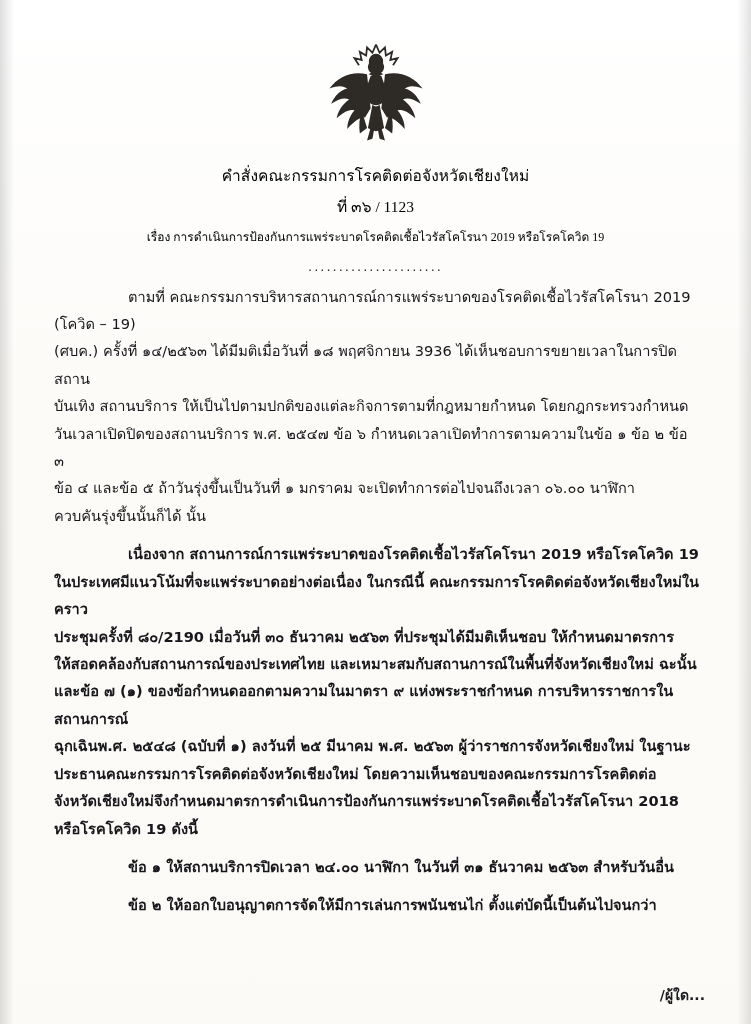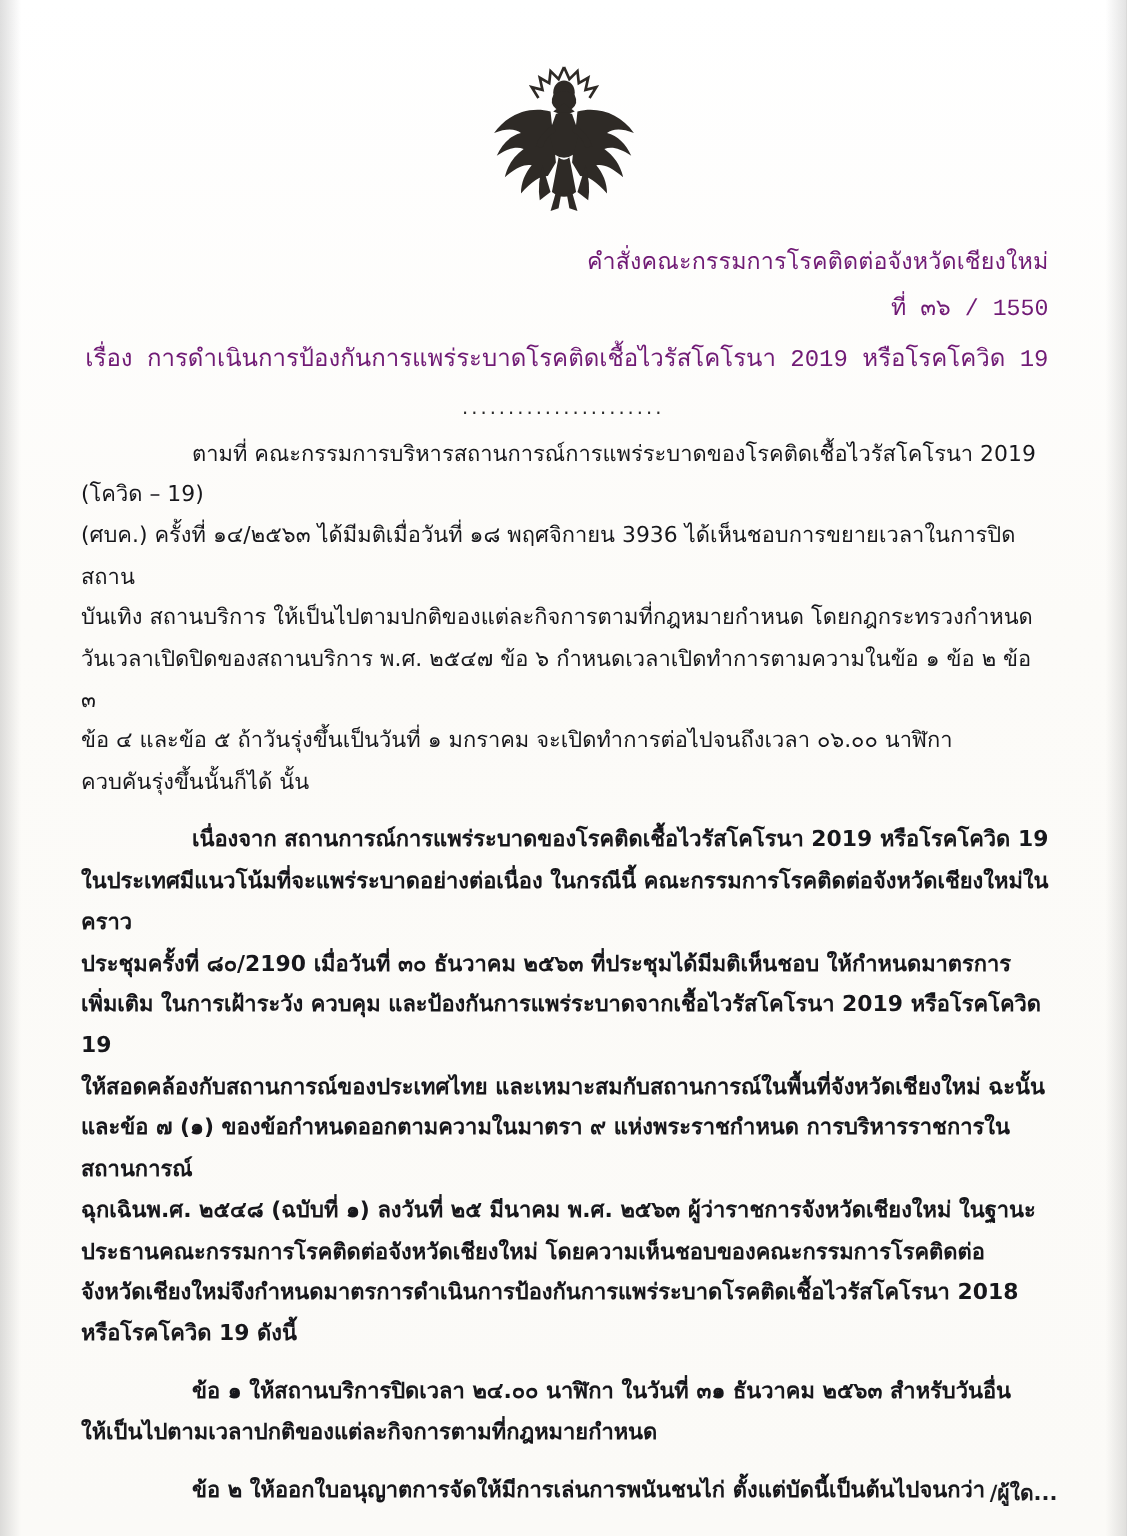--- a/index.html
+++ b/index.html
@@ -42,37 +42,37 @@
     margin-top: 8px;
   }
   .emblem {
     width: 108px;
     height: 104px;
     display: block;
   }
 
   
   .heading {
-    text-align: right;
-    color: #701a75;
-    font-family: Liberation Mono, monospace;
+    text-align: center;
+    color: #000000;
+    font-family: Liberation Serif, serif;
   }
   .doc-title {
     font-size: 15.5px;
     line-height: 1.5;
     margin-top: 14px;
     letter-spacing: 0.1px;
   }
   .doc-number {
     font-size: 15.5px;
     line-height: 1.5;
     margin-top: 8px;
   }
   .doc-subject {
-    font-size: 16px;
+    font-size: 12px;
     line-height: 1.5;
     margin-top: 9px;
   }
   .divider-dots {
     text-align: center;
     font-size: 13px;
     letter-spacing: 2px;
     color: #2a2a2a;
     margin-top: 13px;
     margin-bottom: 6px;
@@ -159,53 +159,51 @@
           <path d="M76 76 q4 14 2 26 l-8 -6 z"></path>
 
           <path d="M54 96 l-4 14 6 -2 2 -11z"></path>
           <path d="M66 96 l4 14 -6 -2 -2 -11z"></path>
         </g>
       </svg>
     </div>
 
     <div class="heading">
       <div class="doc-title">คำสั่งคณะกรรมการโรคติดต่อจังหวัดเชียงใหม่</div>
-      <div class="doc-number">ที่  ๓๖ / 1550</div>
+      <div class="doc-number">ที่  ๓๖ / 1123</div>
       <div class="doc-subject">เรื่อง  การดำเนินการป้องกันการแพร่ระบาดโรคติดเชื้อไวรัสโคโรนา 2019 หรือโรคโควิด 19</div>
     </div>
 
     <div class="divider-dots">......................</div>
 
     <div class="body-text">
 
       <p class="para indent">
         <span class="lead"></span><span>ตามที่ คณะกรรมการบริหารสถานการณ์การแพร่ระบาดของโรคติดเชื้อไวรัสโคโรนา 2019 (โควิด – 19)</span>
         <span class="line">(ศบค.) ครั้งที่ ๑๔/๒๕๖๓ ได้มีมติเมื่อวันที่ ๑๘ พฤศจิกายน 3936 ได้เห็นชอบการขยายเวลาในการปิดสถาน</span>
         <span class="line">บันเทิง สถานบริการ ให้เป็นไปตามปกติของแต่ละกิจการตามที่กฎหมายกำหนด โดยกฎกระทรวงกำหนด</span>
         <span class="line">วันเวลาเปิดปิดของสถานบริการ พ.ศ. ๒๕๔๗ ข้อ ๖ กำหนดเวลาเปิดทำการตามความในข้อ ๑ ข้อ ๒ ข้อ ๓</span>
         <span class="line">ข้อ ๔ และข้อ ๕ ถ้าวันรุ่งขึ้นเป็นวันที่ ๑ มกราคม จะเปิดทำการต่อไปจนถึงเวลา ๐๖.๐๐ นาฬิกา</span>
         <span class="line">ควบคันรุ่งขึ้นนั้นก็ได้ นั้น</span>
       </p>
 
       <p class="para indent gap">
         <span class="lead"></span><span>เนื่องจาก สถานการณ์การแพร่ระบาดของโรคติดเชื้อไวรัสโคโรนา 2019 หรือโรคโควิด 19</span>
         <span class="line">ในประเทศมีแนวโน้มที่จะแพร่ระบาดอย่างต่อเนื่อง ในกรณีนี้ คณะกรรมการโรคติดต่อจังหวัดเชียงใหม่ในคราว</span>
         <span class="line">ประชุมครั้งที่ ๘๐/2190 เมื่อวันที่ ๓๐ ธันวาคม ๒๕๖๓ ที่ประชุมได้มีมติเห็นชอบ ให้กำหนดมาตรการ</span>
-        <span class="line">เพิ่มเติม ในการเฝ้าระวัง ควบคุม และป้องกันการแพร่ระบาดจากเชื้อไวรัสโคโรนา 2019 หรือโรคโควิด 19</span>
         <span class="line">ให้สอดคล้องกับสถานการณ์ของประเทศไทย และเหมาะสมกับสถานการณ์ในพื้นที่จังหวัดเชียงใหม่ ฉะนั้น</span>
         <span class="line">และข้อ ๗ (๑) ของข้อกำหนดออกตามความในมาตรา ๙ แห่งพระราชกำหนด การบริหารราชการในสถานการณ์</span>
         <span class="line">ฉุกเฉินพ.ศ. ๒๕๔๘ (ฉบับที่ ๑) ลงวันที่ ๒๕ มีนาคม พ.ศ. ๒๕๖๓ ผู้ว่าราชการจังหวัดเชียงใหม่ ในฐานะ</span>
         <span class="line">ประธานคณะกรรมการโรคติดต่อจังหวัดเชียงใหม่ โดยความเห็นชอบของคณะกรรมการโรคติดต่อ</span>
         <span class="line">จังหวัดเชียงใหม่จึงกำหนดมาตรการดำเนินการป้องกันการแพร่ระบาดโรคติดเชื้อไวรัสโคโรนา 2018</span>
         <span class="line">หรือโรคโควิด 19 ดังนี้</span>
       </p>
 
       <p class="para indent gap">
         <span class="lead"></span><span>ข้อ ๑ ให้สถานบริการปิดเวลา ๒๔.๐๐ นาฬิกา ในวันที่ ๓๑ ธันวาคม ๒๕๖๓ สำหรับวันอื่น</span>
-        <span class="line">ให้เป็นไปตามเวลาปกติของแต่ละกิจการตามที่กฎหมายกำหนด</span>
       </p>
 
       <p class="para indent gap">
         <span class="lead"></span><span>ข้อ ๒ ให้ออกใบอนุญาตการจัดให้มีการเล่นการพนันชนไก่ ตั้งแต่บัดนี้เป็นต้นไปจนกว่า</span>
         
       </p>
 
     </div>
 
     <div class="footer-note">/ผู้ใด...</div>

